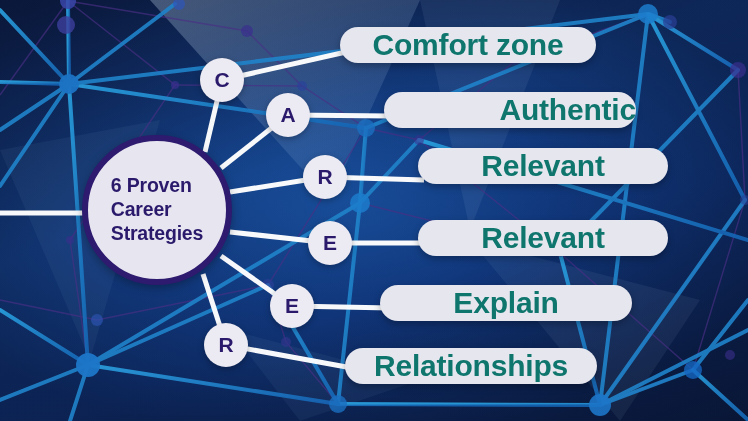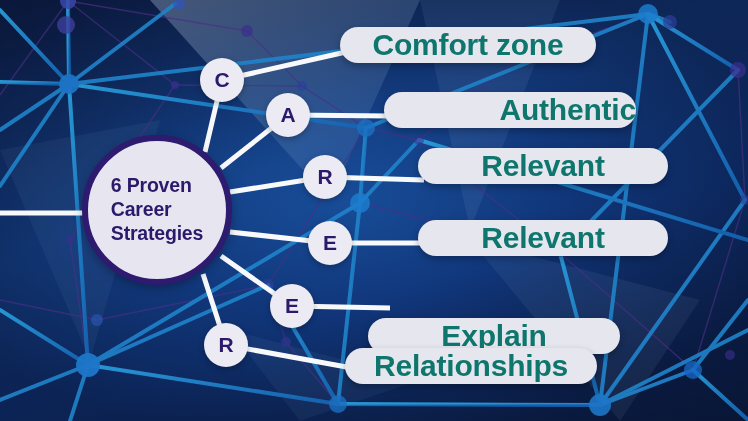--- a/index.html
+++ b/index.html
@@ -273,20 +273,20 @@
   </div>
   <div class="pill" style="left:384px; top:92px;  width:252px;justify-content:flex-end;">
     <span>Authentic</span>
   </div>
   <div class="pill" style="left:418px; top:148px; width:250px;text-align:center;">
     <span>Relevant</span>
   </div>
   <div class="pill" style="left:418px; top:220px; width:250px;">
     <span>Relevant</span>
   </div>
-  <div class="pill" style="left:368px; top:285px; width:252px;margin-top:33px;">
+  <div class="pill" style="left:380px; top:285px; width:252px;">
     <span>Explain</span>
   </div>
   <div class="pill" style="left:345px; top:348px; width:252px;">
     <span>Relationships</span>
   </div>
 
 </div>
 
 </body></html>

